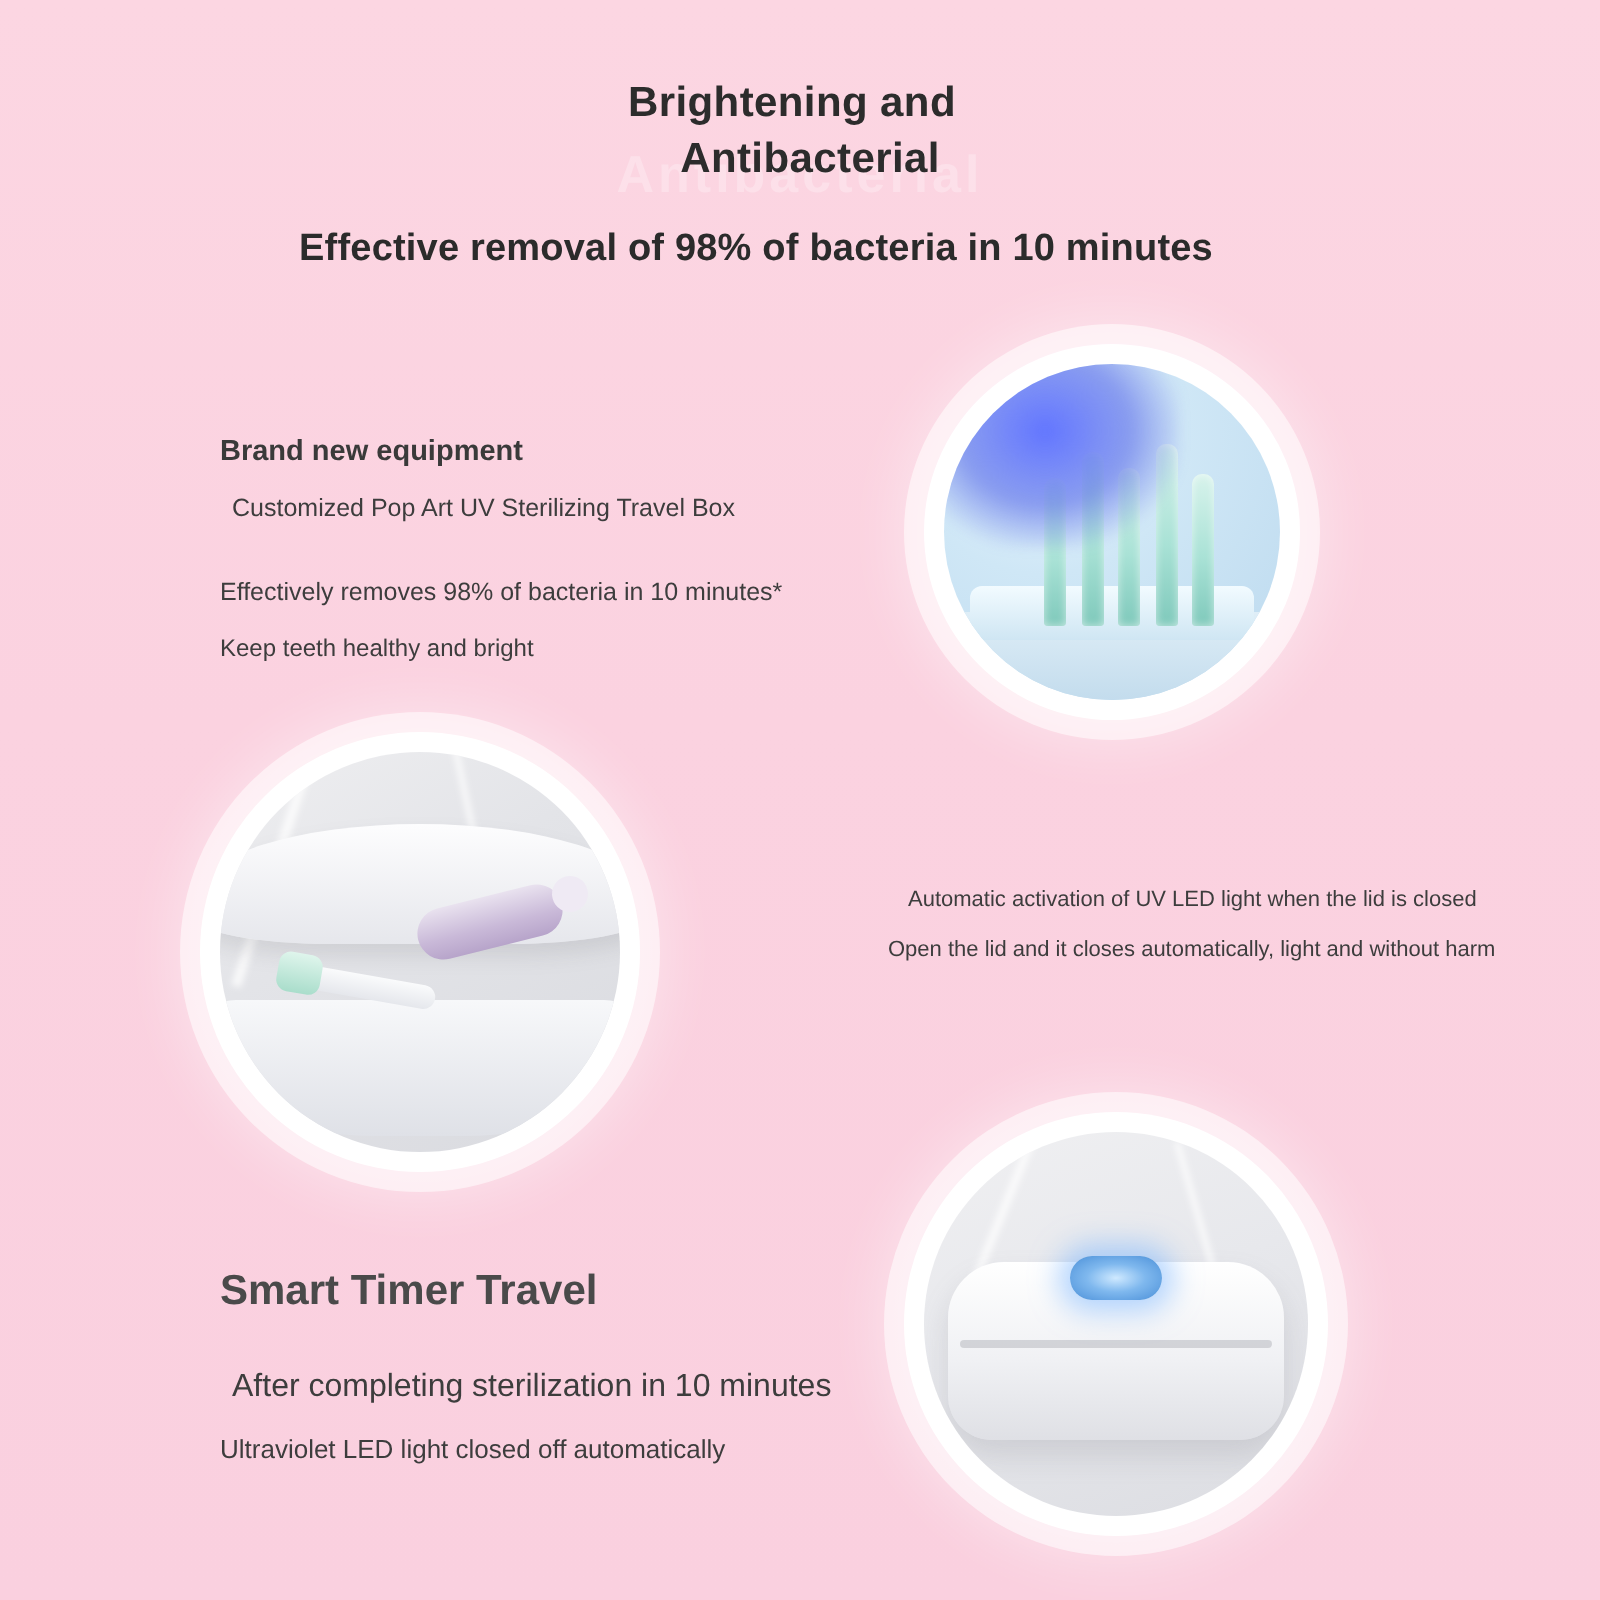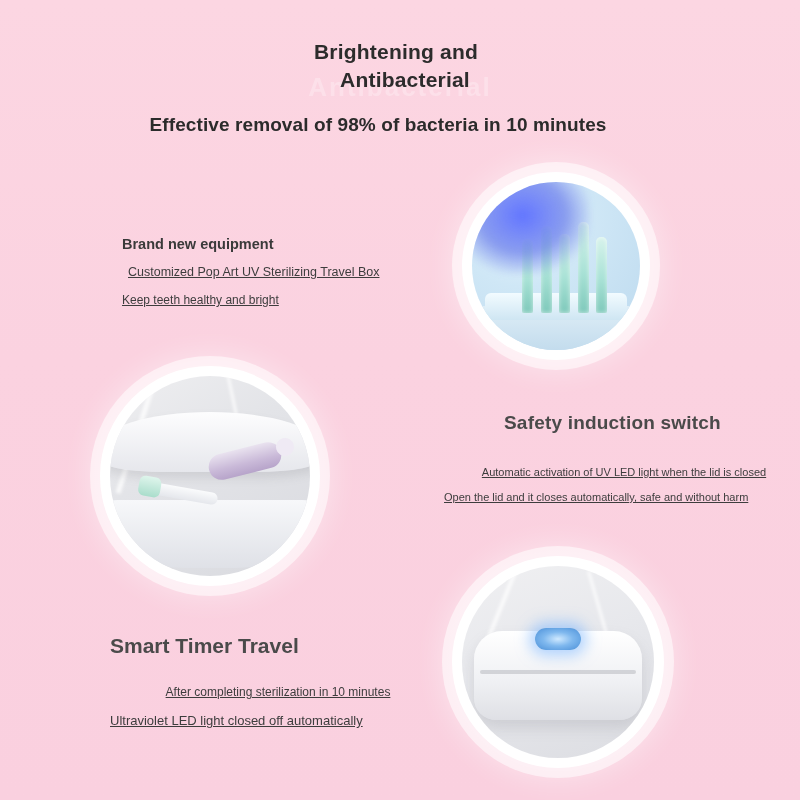--- a/index.html
+++ b/index.html
@@ -196,43 +196,43 @@
     border-radius: 12px;
     box-shadow: 0 0 14px 6px rgba(120,180,255,0.55);
   }
 
   
   .tb { position: absolute; }
   .t-title {
     font-weight: bold;
     color: #3a3a3a;
   }
-  .t-line { color: #3d3d3d; text-decoration: underline; }
-
-  
-  #block-equipment { top: 236px; left: 110px; width: 330px; margin-left: 12px; }
+  .t-line { color: #3d3d3d; }
+
+  
+  #block-equipment { top: 218px; left: 110px; width: 330px; }
   #block-equipment .t-title { font-size: 14.5px; }
   #block-equipment .r2 { font-size: 12.5px; margin-top: 13px; margin-left: 6px; }
   #block-equipment .r3 { font-size: 12.5px; margin-top: 28px; }
   #block-equipment .r4 { font-size: 12px; margin-top: 14px; }
 
   
   #block-safety { top: 412px; left: 504px; width: 290px; }
   #block-safety .t-title {
     font-size: 19px; color: #4a4a4a; letter-spacing: 0.2px;
   }
-  #block-safety .r2 { font-size: 11px; margin-top: 32px; margin-left: -50px; text-align: center; }
+  #block-safety .r2 { font-size: 11px; margin-top: 32px; margin-left: -50px; }
   #block-safety .r3 { font-size: 11px; margin-top: 13px; margin-left: -60px; }
 
   
   #block-timer { top: 634px; left: 110px; width: 330px; }
   #block-timer .t-title {
     font-size: 21px; color: #4a4a4a;
   }
-  #block-timer .r2 { font-size: 12px; margin-top: 27px; margin-left: 6px; text-align: center; }
+  #block-timer .r2 { font-size: 16px; margin-top: 27px; margin-left: 6px; }
   #block-timer .r3 { font-size: 13px; margin-top: 14px; }
 </style>
 </head>
 <body>
 
 <div class="page">
 
   <div class="ghost">Antibacterial</div>
 
   <div class="headline">
@@ -271,27 +271,27 @@
       <div class="marble-v" style="left:20%; top:0; width:4px; height:40%; transform:rotate(22deg);"></div>
       <div class="marble-v" style="left:70%; top:2%; width:3px; height:34%; transform:rotate(-16deg);"></div>
       <div class="led-case"></div>
       <div class="led-dot"></div>
     </div>
   </div>
 
   <div class="tb" id="block-equipment">
     <div class="t-title">Brand new equipment</div>
     <div class="t-line r2">Customized Pop Art UV Sterilizing Travel Box</div>
+    <div class="t-line r3">Effectively removes 98% of bacteria in 10 minutes*</div>
     <div class="t-line r4">Keep teeth healthy and bright</div>
   </div>
 
   <div class="tb" id="block-safety">
-    <div class="t-title">Safety induction switch</div>
     <div class="t-line r2">Automatic activation of UV LED light when the lid is closed</div>
-    <div class="t-line r3">Open the lid and it closes automatically, safe and without harm</div>
+    <div class="t-line r3">Open the lid and it closes automatically, light and without harm</div>
   </div>
 
   <div class="tb" id="block-timer">
     <div class="t-title">Smart Timer Travel</div>
     <div class="t-line r2">After completing sterilization in 10 minutes</div>
     <div class="t-line r3">Ultraviolet LED light closed off automatically</div>
   </div>
 
 </div>
 

